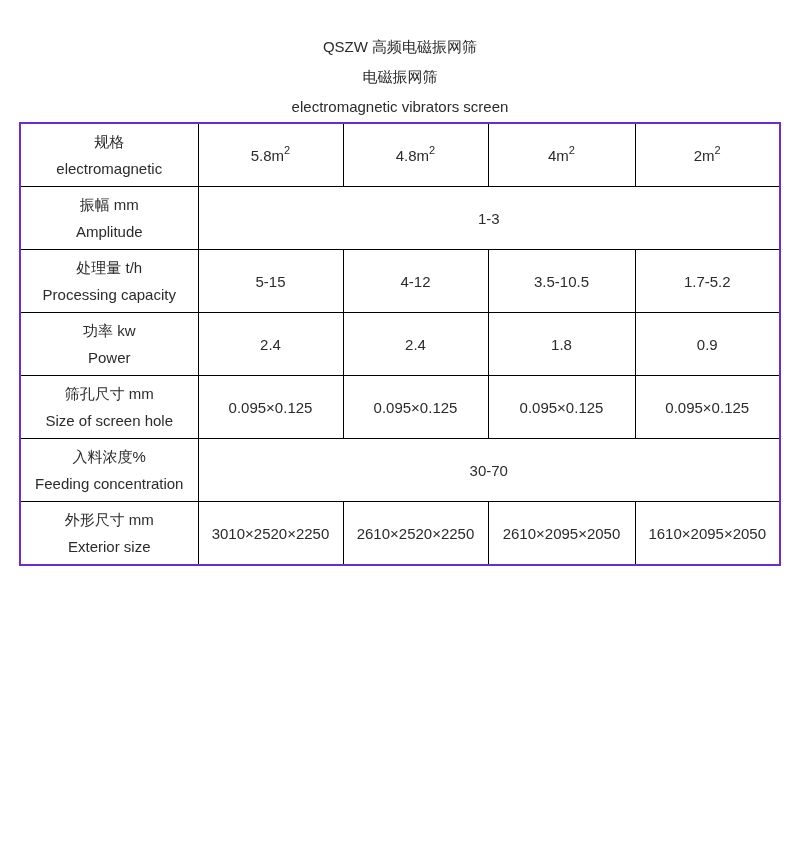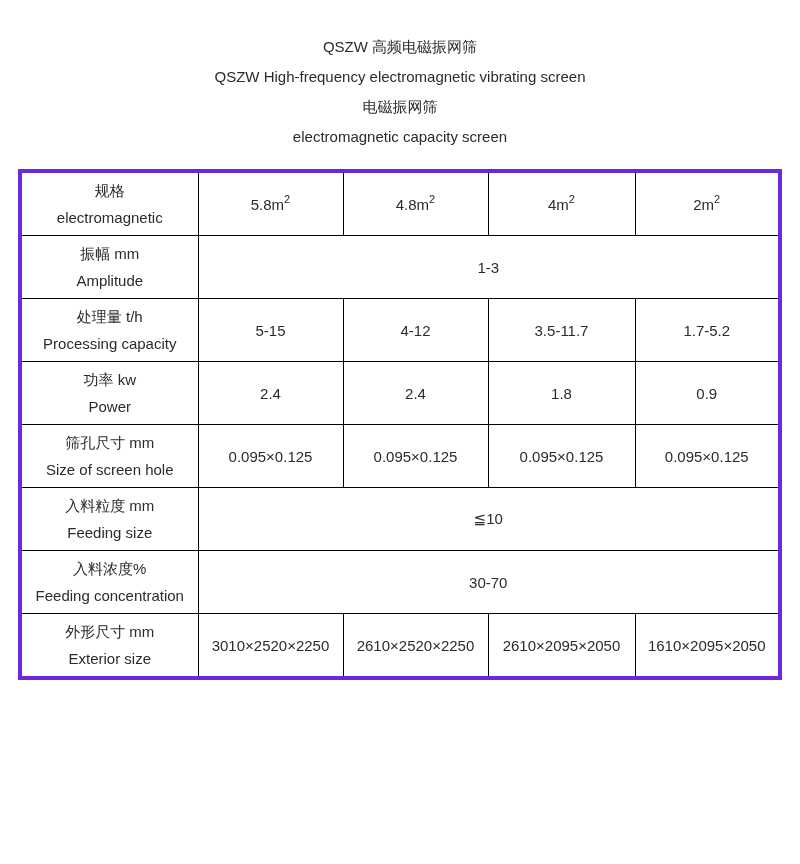--- a/index.html
+++ b/index.html
@@ -25,22 +25,22 @@
     height: 30px;
     line-height: 30px;
     text-align: center;
     font-size: 15px;
     white-space: nowrap;
   }
   table.spec-table {
     border-collapse: collapse;
     table-layout: fixed;
     width: 760px;
-    margin: 17px auto;
-    border: 4px solid #6d28d9;
+    margin: 0 auto;
+    border: 2px solid #6d28d9;
   }
   table.spec-table td {
     border: 1.5px solid #000000;
     text-align: center;
     vertical-align: middle;
     font-size: 15px;
     padding: 0;
     height: 62px;
     overflow: hidden;
     white-space: nowrap;
@@ -57,23 +57,22 @@
     top: -1px;
   }
 </style>
 </head>
 <body>
 
 <div class="page">
 
   <div class="titles">
     <div class="title-line">QSZW 高频电磁振网筛</div>
-    <div class="title-line">QSZW High-frequency electromagnetic vibrating screen</div>
     <div class="title-line">电磁振网筛</div>
-    <div class="title-line">electromagnetic capacity screen</div>
+    <div class="title-line">electromagnetic vibrators screen</div>
   </div>
 
   <table class="spec-table">
     <colgroup>
       <col style="width:178px">
       <col style="width:145px">
       <col style="width:145px">
       <col style="width:147px">
       <col style="width:145px">
     </colgroup>
@@ -100,21 +99,21 @@
       </tr>
 
 
       <tr>
         <td class="label-cell">
           <div class="zh">处理量 t/h</div>
           <div class="en">Processing capacity</div>
         </td>
         <td class="value-cell">5-15</td>
         <td class="value-cell">4-12</td>
-        <td class="value-cell">3.5-11.7</td>
+        <td class="value-cell">3.5-10.5</td>
         <td class="value-cell">1.7-5.2</td>
       </tr>
 
       <tr>
         <td class="label-cell">
           <div class="zh">功率 kw</div>
           <div class="en">Power</div>
         </td>
         <td class="value-cell">2.4</td>
         <td class="value-cell">2.4</td>
@@ -126,27 +125,20 @@
         <td class="label-cell">
           <div class="zh">筛孔尺寸 mm</div>
           <div class="en">Size of screen hole</div>
         </td>
         <td class="value-cell">0.095×0.125</td>
         <td class="value-cell">0.095×0.125</td>
         <td class="value-cell">0.095×0.125</td>
         <td class="value-cell">0.095×0.125</td>
       </tr>
 
-      <tr>
-        <td class="label-cell">
-          <div class="zh">入料粒度 mm</div>
-          <div class="en">Feeding size</div>
-        </td>
-        <td class="value-cell" colspan="4">≦10</td>
-      </tr>
 
       <tr>
         <td class="label-cell">
           <div class="zh">入料浓度%</div>
           <div class="en">Feeding concentration</div>
         </td>
         <td class="value-cell" colspan="4">30-70</td>
       </tr>
 
       <tr>

